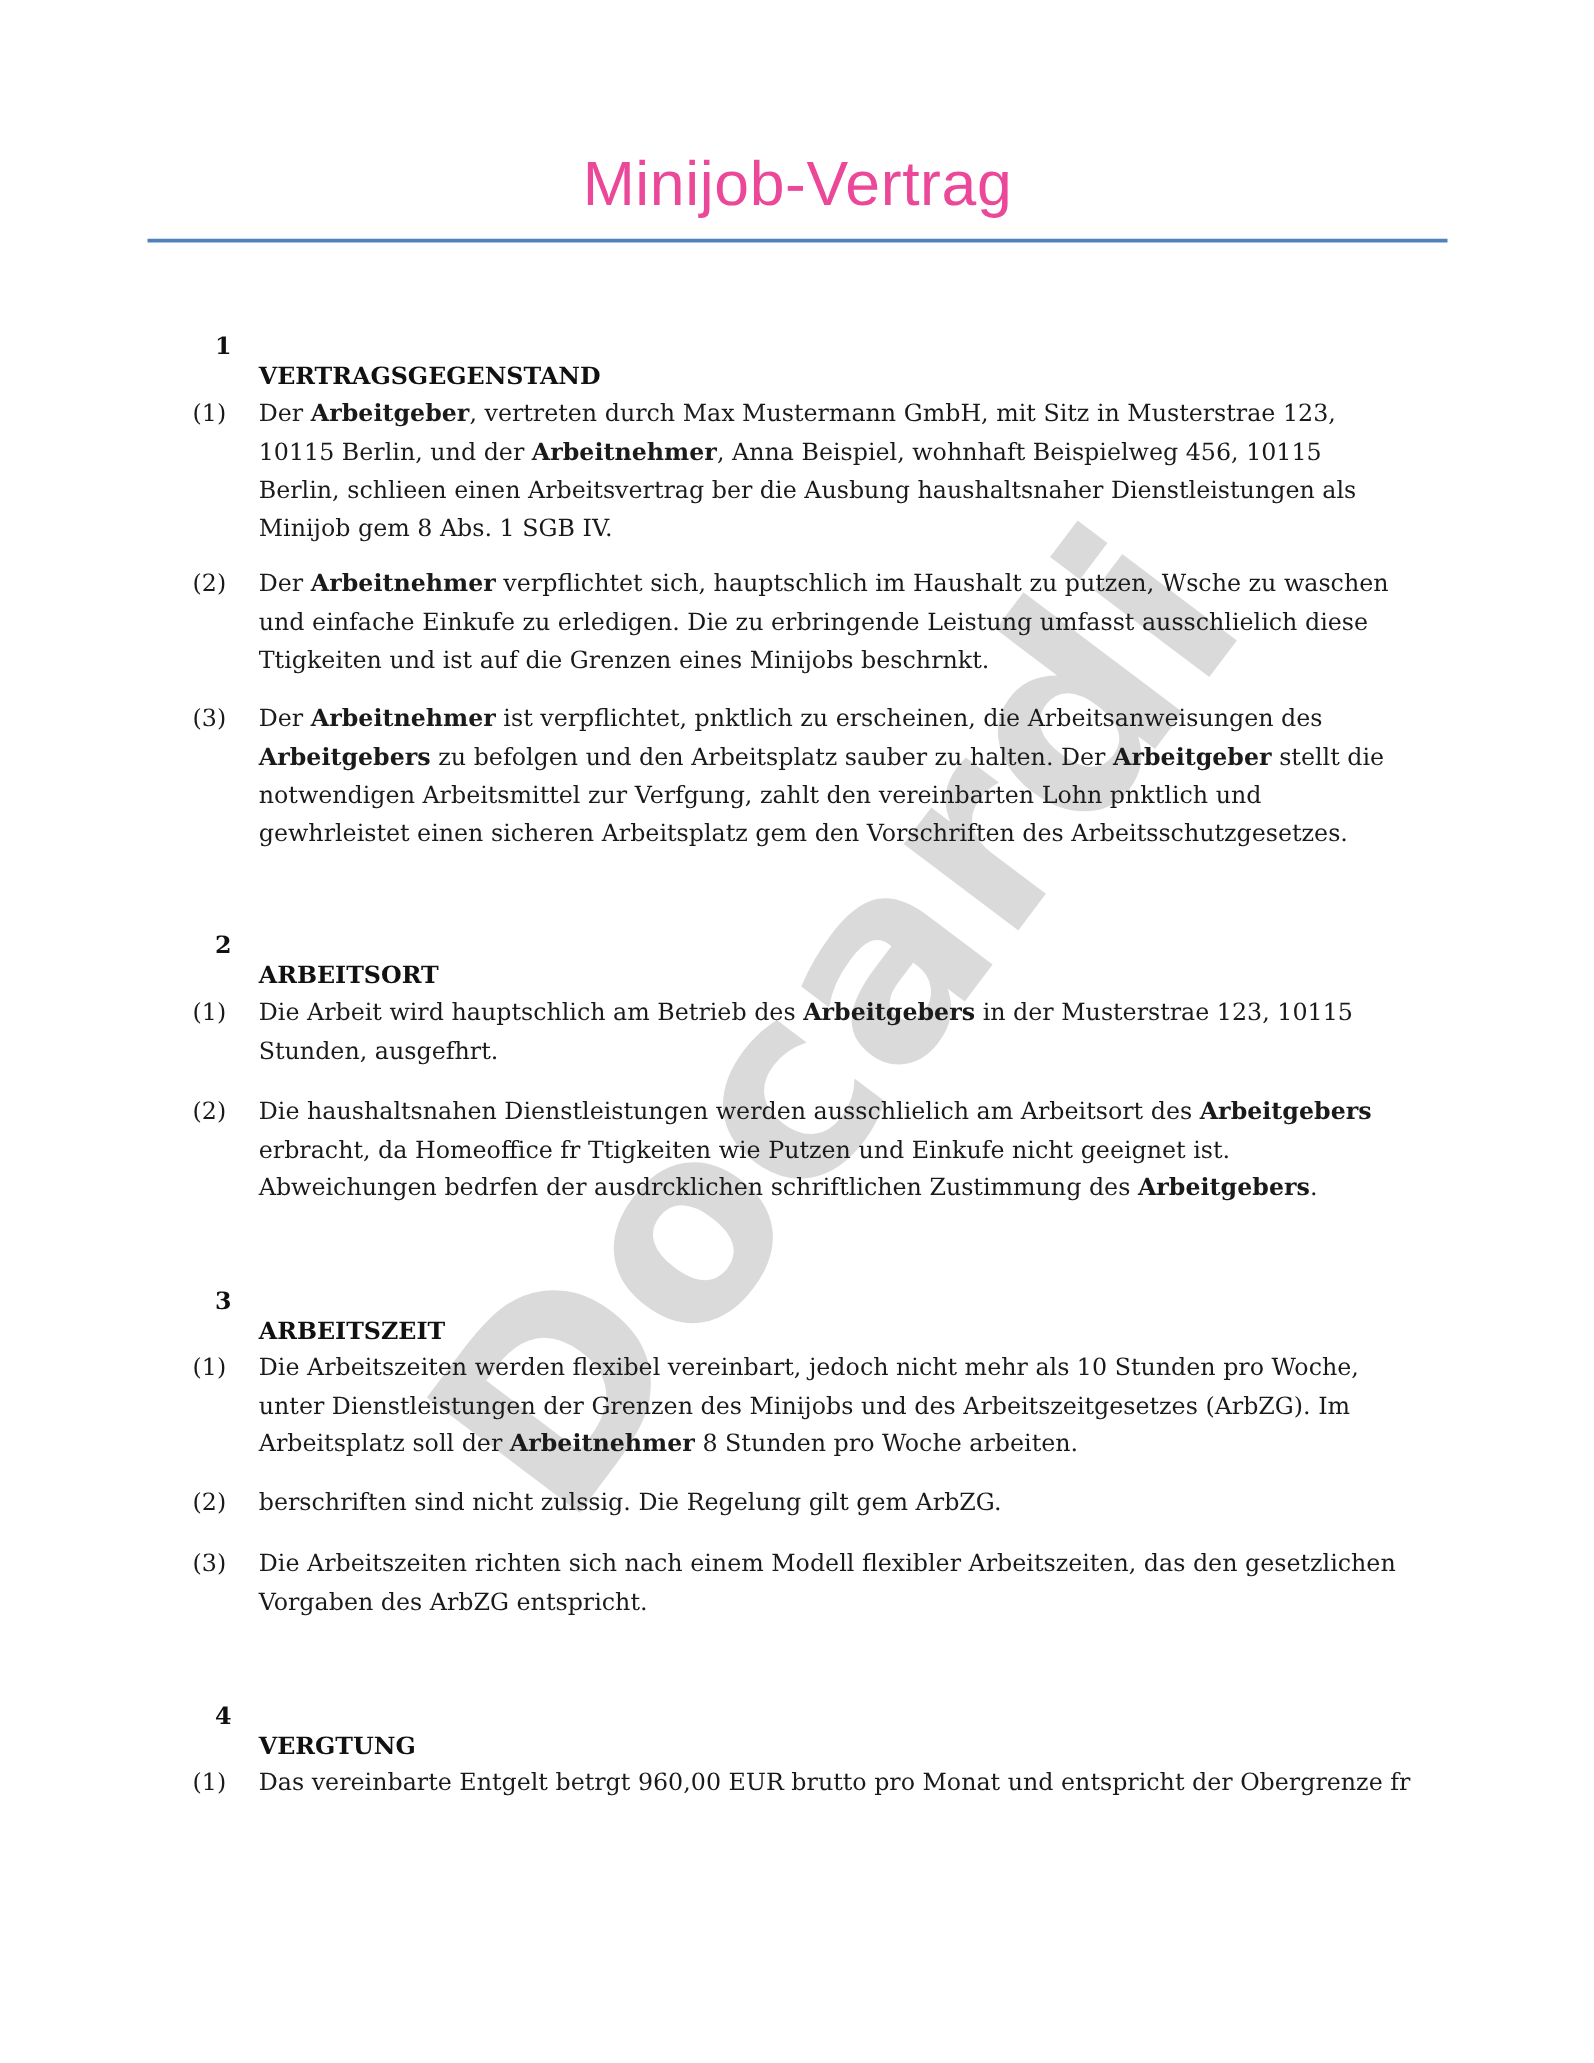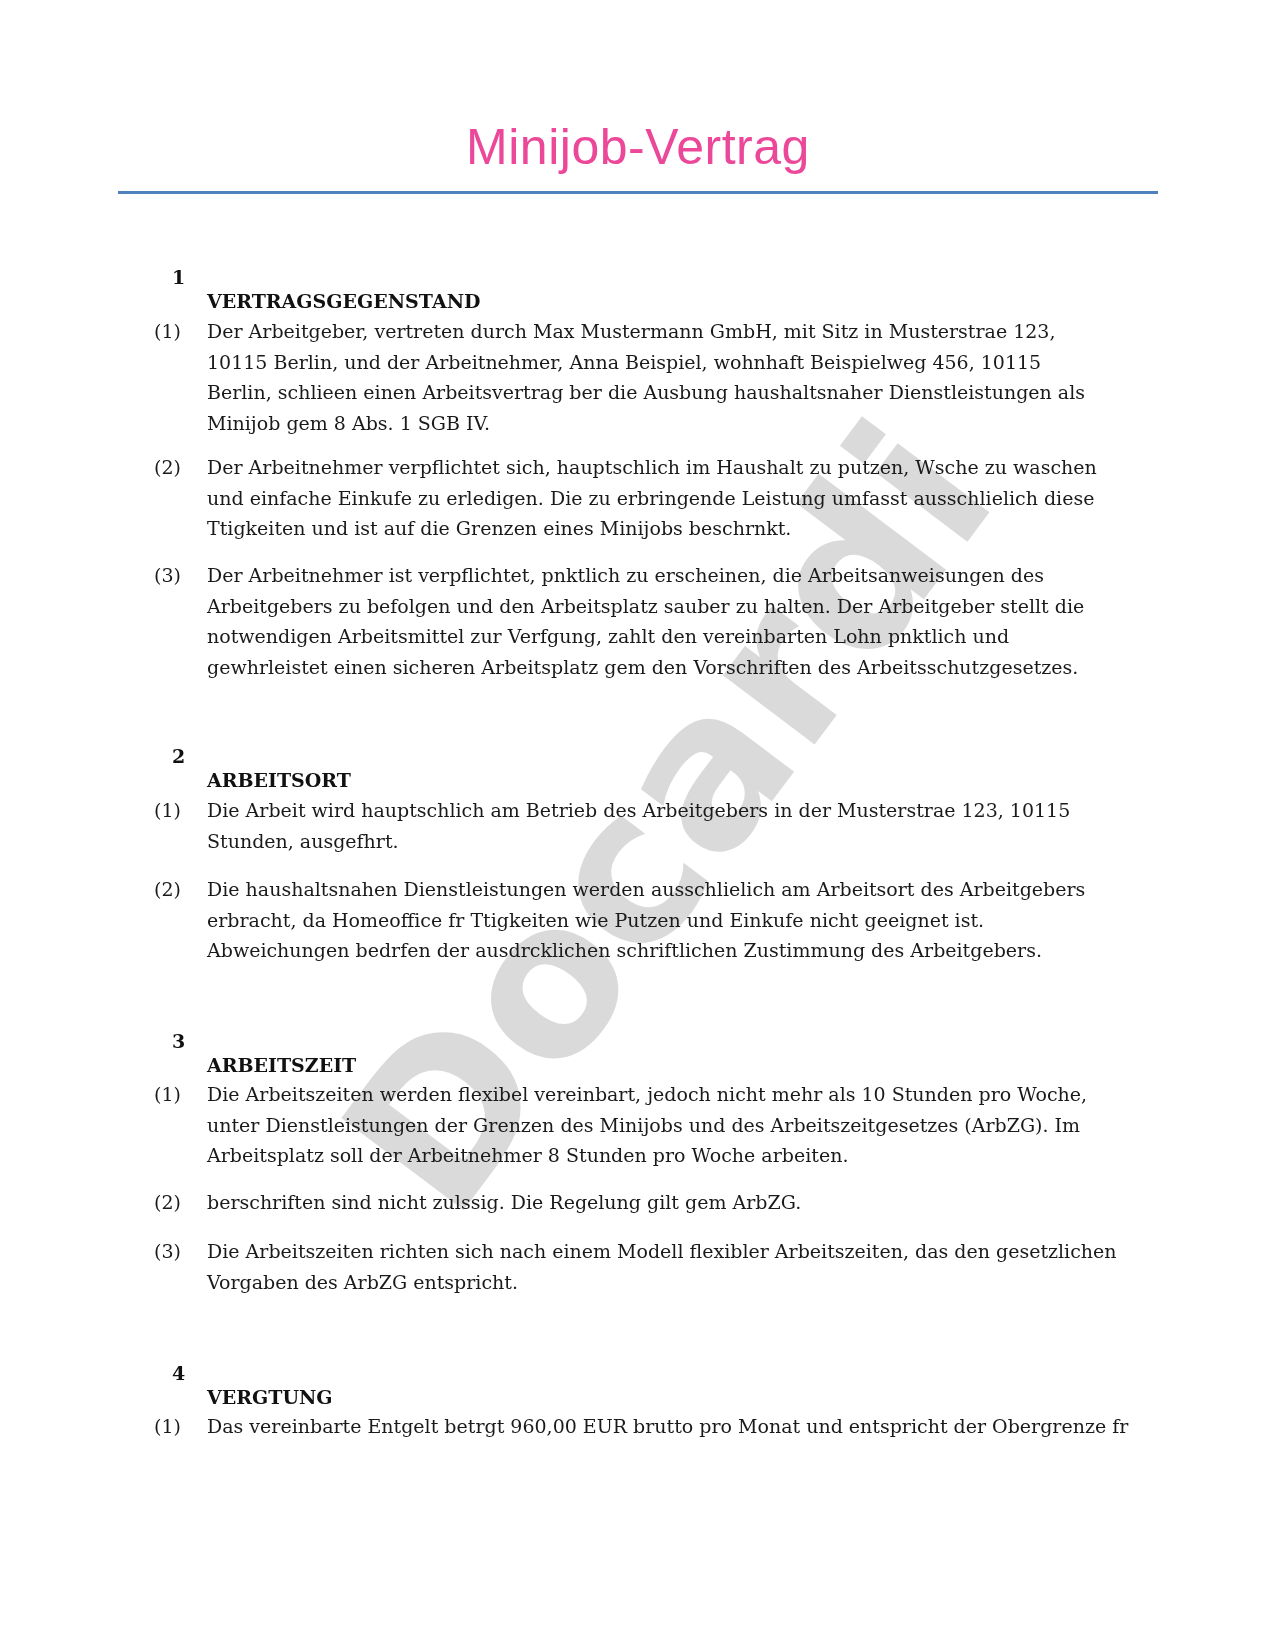--- a/index.html
+++ b/index.html
@@ -28,21 +28,21 @@
   .heading {
     position: absolute; font-family: "DejaVu Serif", serif; font-weight: bold;
     font-size: 19px; color: #111;
   }
   .heading .num { position: absolute; left: 172px; }
   .heading .txt { position: absolute; left: 207px; white-space: nowrap; margin-top: 24px; }
   .para { position: absolute; left: 0; width: 1275px; font-size: 19px; line-height: 30.5px; }
   .para .pnum { position: absolute; left: 154px; top: 0; }
   .para .ptext { position: absolute; left: 207px; width: 930px; top: 0; }
   .line { display: block; white-space: nowrap; }
-  b { font-weight: normal; text-align: right; }
+  b { font-weight: bold; text-align: right; }
 </style>
 </head>
 <body>
 
 <div class="page">
   <div class="title">Minijob-Vertrag</div>
   <div class="title-rule"></div>
   <div class="watermark">Docardi</div>
   <div class="content" id="content">
       <div class="heading" style="top: 266px;">

